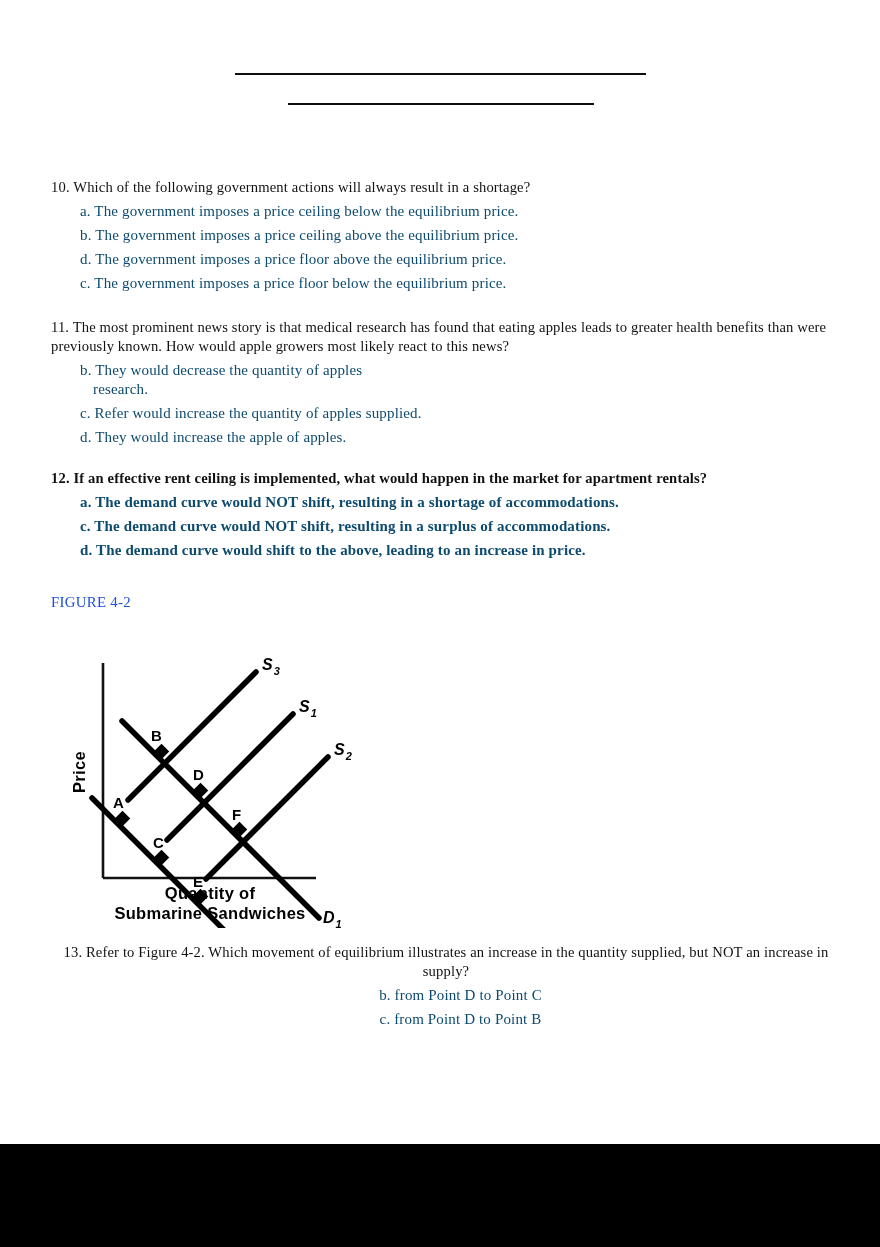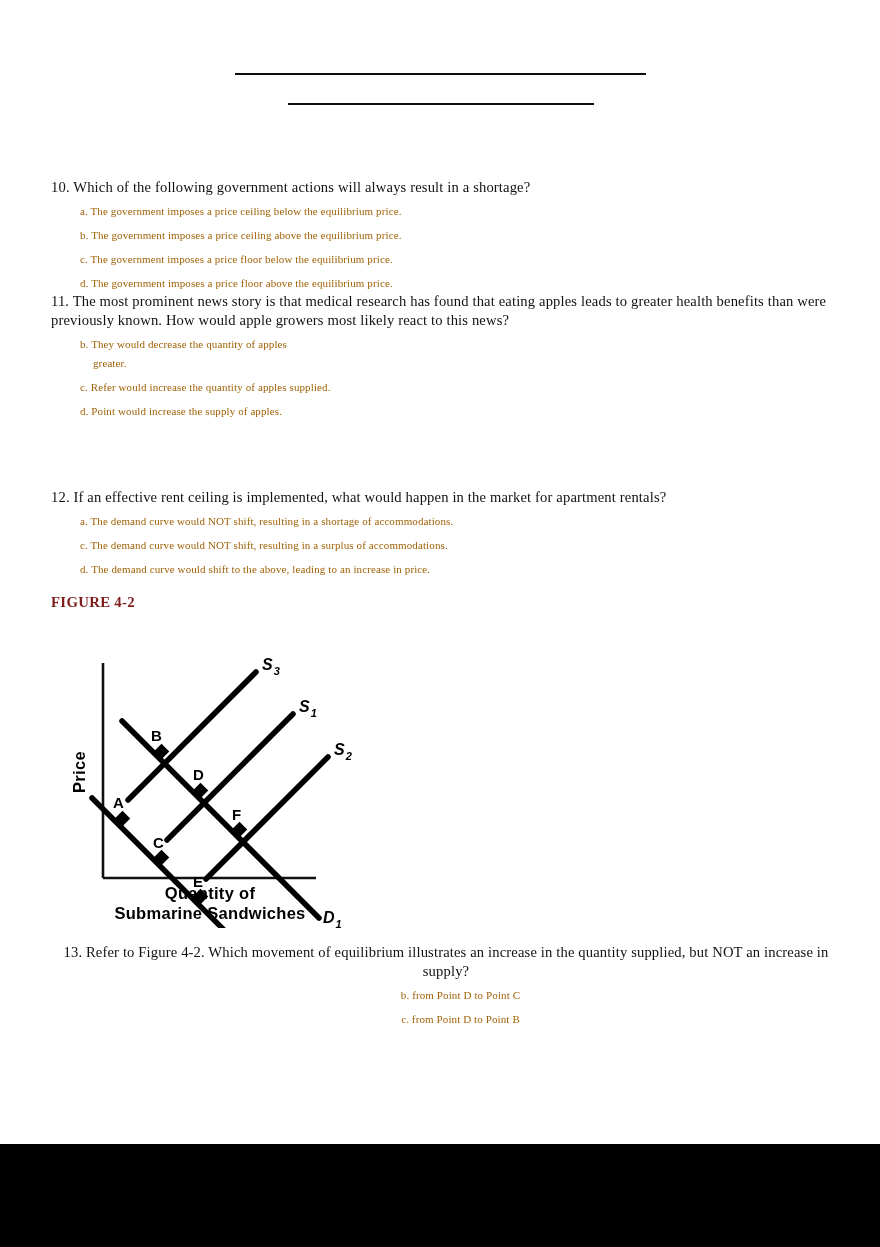--- a/index.html
+++ b/index.html
@@ -54,46 +54,46 @@
     letter-spacing: 0.01em;
     margin: 0 0 3px 0;
     color: #111;
   }
   .choices {
     list-style: none;
     margin: 0;
     padding: 0;
   }
   .choice {
-    font-size: 11px;
+    font-size: 15px;
     line-height: 19px;
     letter-spacing: 0.01em;
     padding-left: 29px;
     margin-top: 5px;
-    color: #a16207;
+    color: #0c4a6e;
   }
   .choice .cont {
     display: block;
     padding-left: 13px;
   }
 
   #q10 { top: 178px; }
-  #q11 { top: 292px; }
-  #q12 { top: 488px; }
+  #q11 { top: 318px; }
+  #q12 { top: 469px; font-weight: bold; }
   #q13 { top: 943px; text-align: center; }
 
   
   .fig-heading {
     position: absolute;
     left: 51px;
     top: 594px;
     font-size: 14.8px;
-    font-weight: bold;
+    font-weight: normal;
     letter-spacing: 0.02em;
-    color: #7f1d1d;
+    color: #1d4ed8;
   }
 
   
   .figure {
     position: absolute;
     left: 60px;
     top: 628px;
     width: 300px;
     height: 300px;
   }
@@ -117,34 +117,34 @@
 <div class="page">
 
   <div class="rule rule-1"></div>
   <div class="rule rule-2"></div>
 
   <div class="qblock" id="q10">
     <p class="qstem">10. Which of the following government actions will always result in a shortage?</p>
     <ul class="choices">
       <li class="choice">a. The government imposes a price ceiling below the equilibrium price.</li>
       <li class="choice">b. The government imposes a price ceiling above the equilibrium price.</li>
+      <li class="choice">d. The government imposes a price floor above the equilibrium price.</li>
       <li class="choice">c. The government imposes a price floor below the equilibrium price.</li>
-      <li class="choice">d. The government imposes a price floor above the equilibrium price.</li>
     </ul>
   </div>
 
   <div class="qblock" id="q11">
     <p class="qstem">11. The most prominent news story is that medical research has found that eating apples leads to greater health benefits than were previously known. How would apple growers most likely react to this news?</p>
     <ul class="choices">
       <li class="choice">
         <span>b. They would decrease the quantity of apples</span>
-        <span class="cont">greater.</span>
+        <span class="cont">research.</span>
       </li>
       <li class="choice">c. Refer would increase the quantity of apples supplied.</li>
-      <li class="choice">d. Point would increase the supply of apples.</li>
+      <li class="choice">d. They would increase the apple of apples.</li>
     </ul>
   </div>
 
   <div class="qblock" id="q12">
     <p class="qstem">12. If an effective rent ceiling is implemented, what would happen in the market for apartment rentals?</p>
     <ul class="choices">
       <li class="choice">a. The demand curve would NOT shift, resulting in a shortage of accommodations.</li>
       <li class="choice">c. The demand curve would NOT shift, resulting in a surplus of accommodations.</li>
       <li class="choice">d. The demand curve would shift to the above, leading to an increase in price.</li>
     </ul>

